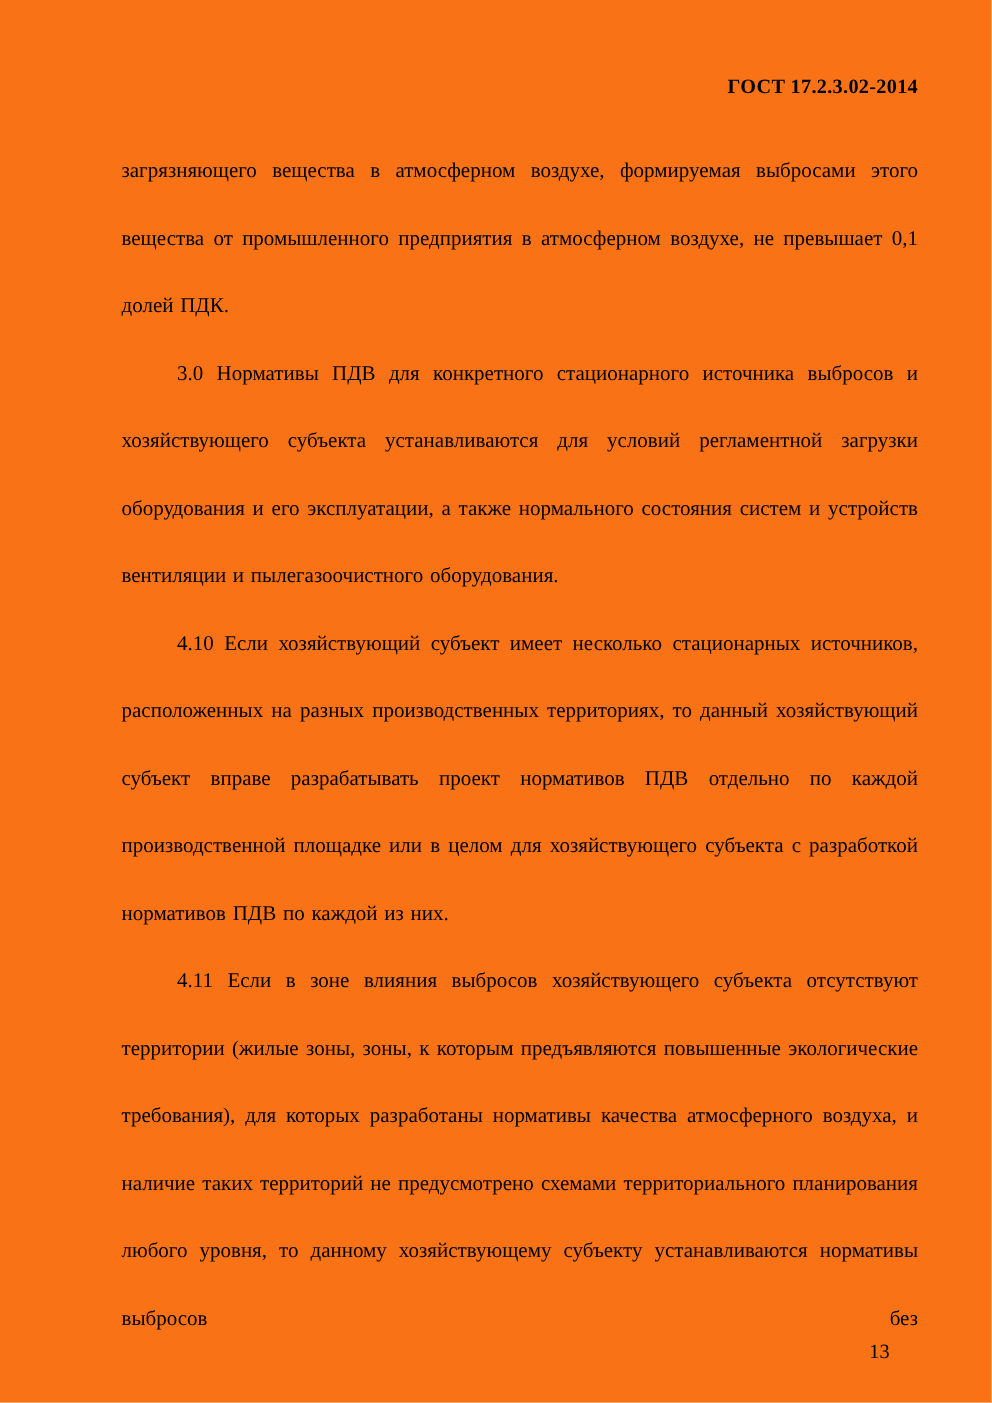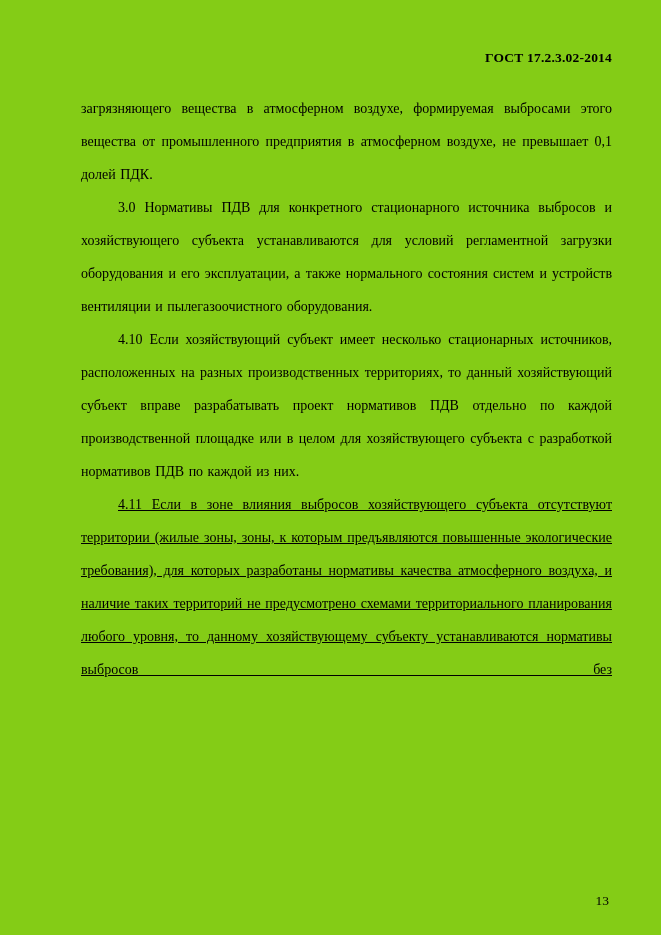--- a/index.html
+++ b/index.html
@@ -13,51 +13,50 @@
     color: #000000;
     font-family: "Liberation Serif", "DejaVu Serif", serif;
     position: relative;
     overflow: hidden;
   }
   .page {
     position: absolute;
     inset: 0;
     box-sizing: border-box;
     padding: 50px 49px 0 81px;
-    background: #84cc16;
+    background: #f97316;
   }
   .doc-header {
     text-align: right;
     font-weight: bold;
     font-size: 13.5px;
     line-height: 16px;
     margin: 0 0 26px 0;
     letter-spacing: 0.2px;
   }
   .body-text {
     font-size: 14px;
-    line-height: 33px;
+    line-height: 45px;
     text-align: justify;
   }
   .para {
     margin: 0;
     text-indent: 37px;
     word-spacing: 1px;
   }
   .para.no-indent {
     text-indent: 0;
   }
   
   .para.cont {
     text-align-last: justify;
-    text-decoration: underline;
   }
   .page-number {
     position: absolute;
-    right: 52px;
+    right: 68px;
     bottom: 26px;
     font-size: 13.5px;
   }
 </style>
 </head>
 <body>
 
 <div class="page">
 
   <div class="doc-header">

